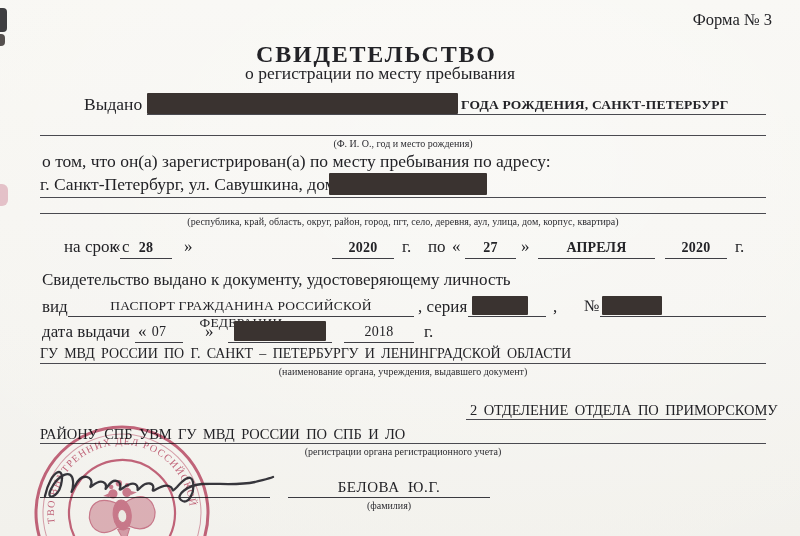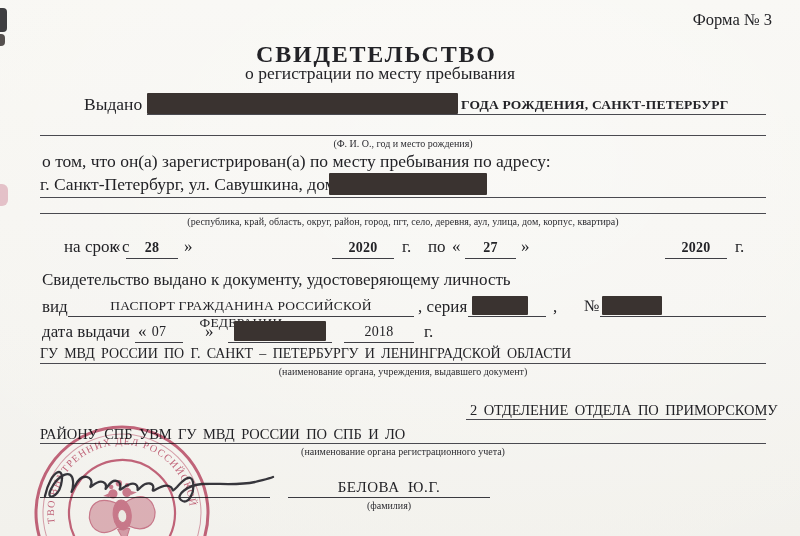--- a/index.html
+++ b/index.html
@@ -50,34 +50,37 @@
 
   <div class="abs" style="left:40px;top:174px;font-size:17.5px;">г. Санкт-Петербург, ул. Савушкина, дом</div>
   <div class="redact" style="left:329px;top:173px;width:158px;height:22px;"></div>
   <div class="hr" style="left:40px;top:197px;width:726px;"></div>
 
   <div class="hr" style="left:40px;top:213px;width:726px;"></div>
   <div class="cap" style="left:40px;top:216px;width:726px;">(республика, край, область, округ, район, город, пгт, село, деревня, аул, улица, дом, корпус, квартира)</div>
 
   <div class="abs" style="left:42px;top:237px;font-size:17px;margin-left:22px;">на срок с</div>
   <div class="abs" style="left:112px;top:237px;font-size:17px;">«</div>
-  <div class="blank" style="left:126px;top:239px;width:52px;">
+  <div class="blank" style="left:120px;top:239px;width:52px;">
     <span>28</span>
   </div>
   <div class="abs" style="left:184px;top:237px;font-size:17px;">»</div>
   <div class="blank" style="left:332px;top:239px;width:62px;">
     <span>2020</span>
   </div>
   <div class="abs" style="left:402px;top:237px;font-size:17px;">г.</div>
   <div class="abs" style="left:428px;top:237px;font-size:17px;">по</div>
   <div class="abs" style="left:452px;top:237px;font-size:17px;">«</div>
   <div class="blank" style="left:465px;top:239px;width:51px;">
     <span>27</span>
   </div>
   <div class="abs" style="left:521px;top:237px;font-size:17px;">»</div>
+  <div class="blank" style="left:538px;top:239px;width:117px;">
+    <span>АПРЕЛЯ</span>
+  </div>
   <div class="blank" style="left:665px;top:239px;width:62px;">
     <span>2020</span>
   </div>
   <div class="abs" style="left:735px;top:237px;font-size:17px;">г.</div>
 
   <div class="abs" style="left:42px;top:270px;font-size:17px;">Свидетельство выдано к документу, удостоверяющему личность</div>
 
   <div class="abs" style="left:42px;top:297px;font-size:17px;">вид</div>
   <div class="blank reg" style="left:68px;top:297px;width:346px;font-size:13.5px;">
     <span>ПАСПОРТ ГРАЖДАНИНА РОССИЙСКОЙ ФЕДЕРАЦИИ</span>
@@ -104,21 +107,21 @@
   <div class="abs" style="left:424px;top:322px;font-size:17px;">г.</div>
 
   <div class="abs caps" style="left:40px;top:346px;font-size:14px;">ГУ МВД РОССИИ ПО Г. САНКТ – ПЕТЕРБУРГУ И ЛЕНИНГРАДСКОЙ ОБЛАСТИ</div>
   <div class="hr" style="left:40px;top:363px;width:726px;"></div>
   <div class="cap" style="left:40px;top:366px;width:726px;">(наименование органа, учреждения, выдавшего документ)</div>
 
   <div class="abs caps" style="left:470px;top:402px;font-size:14.5px;">2 ОТДЕЛЕНИЕ ОТДЕЛА ПО ПРИМОРСКОМУ</div>
   <div class="hr" style="left:466px;top:419px;width:300px;"></div>
   <div class="abs caps" style="left:40px;top:426px;font-size:14.5px;">РАЙОНУ СПБ УВМ ГУ МВД РОССИИ ПО СПБ И ЛО</div>
   <div class="hr" style="left:40px;top:443px;width:726px;"></div>
-  <div class="cap" style="left:40px;top:446px;width:726px;">(наименование органа регистрационного учета)</div>
+  <div class="cap" style="left:40px;top:446px;width:726px;">(регистрации органа регистрационного учета)</div>
 
   <div class="hr" style="left:40px;top:497px;width:230px;border-top-color:#3a3a40;"></div>
 
   <div class="abs" style="left:288px;top:479px;width:202px;text-align:center;font-size:15px;letter-spacing:.6px;word-spacing:4px;">БЕЛОВА Ю.Г.</div>
   <div class="hr" style="left:288px;top:497px;width:202px;border-top-color:#3a3a40;"></div>
   <div class="cap" style="left:288px;top:500px;width:202px;">(фамилия)</div>
 
   <svg style="position:absolute;left:26px;top:421px;mix-blend-mode:multiply;opacity:.88;" width="192" height="180" viewBox="0 0 192 180">
     <g fill="none" stroke="#c2536f" transform="rotate(-6 96 92)">
       <circle cx="96" cy="92" r="86" stroke-width="3"></circle>

